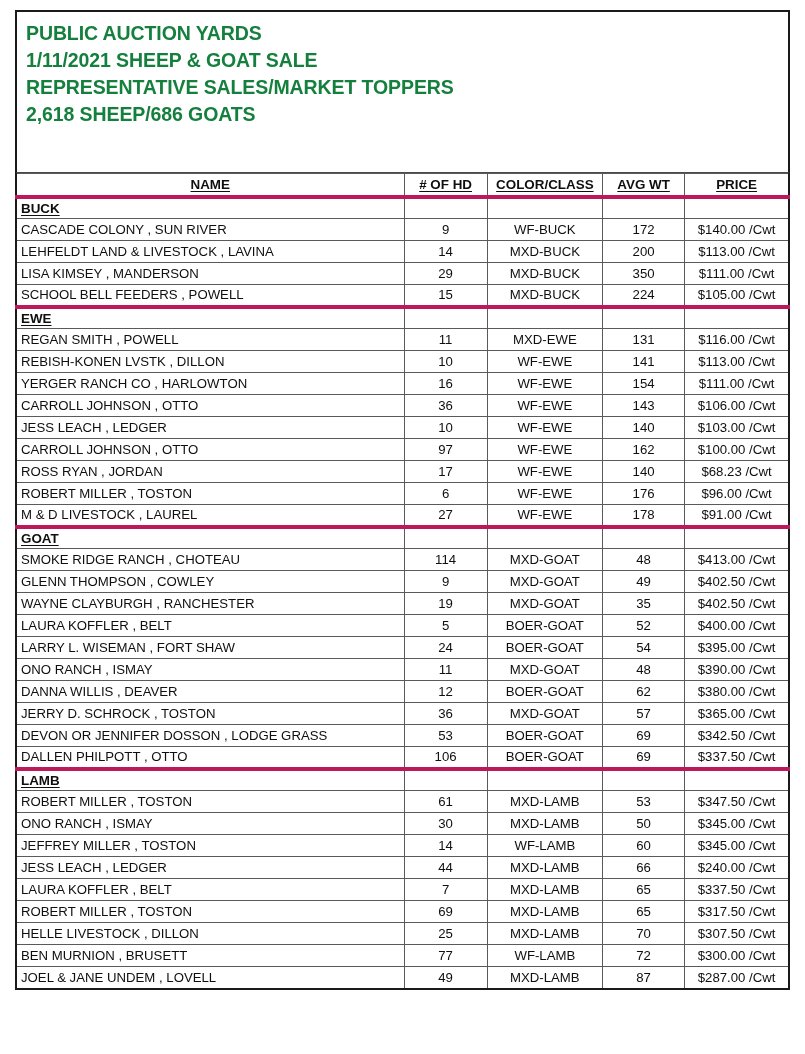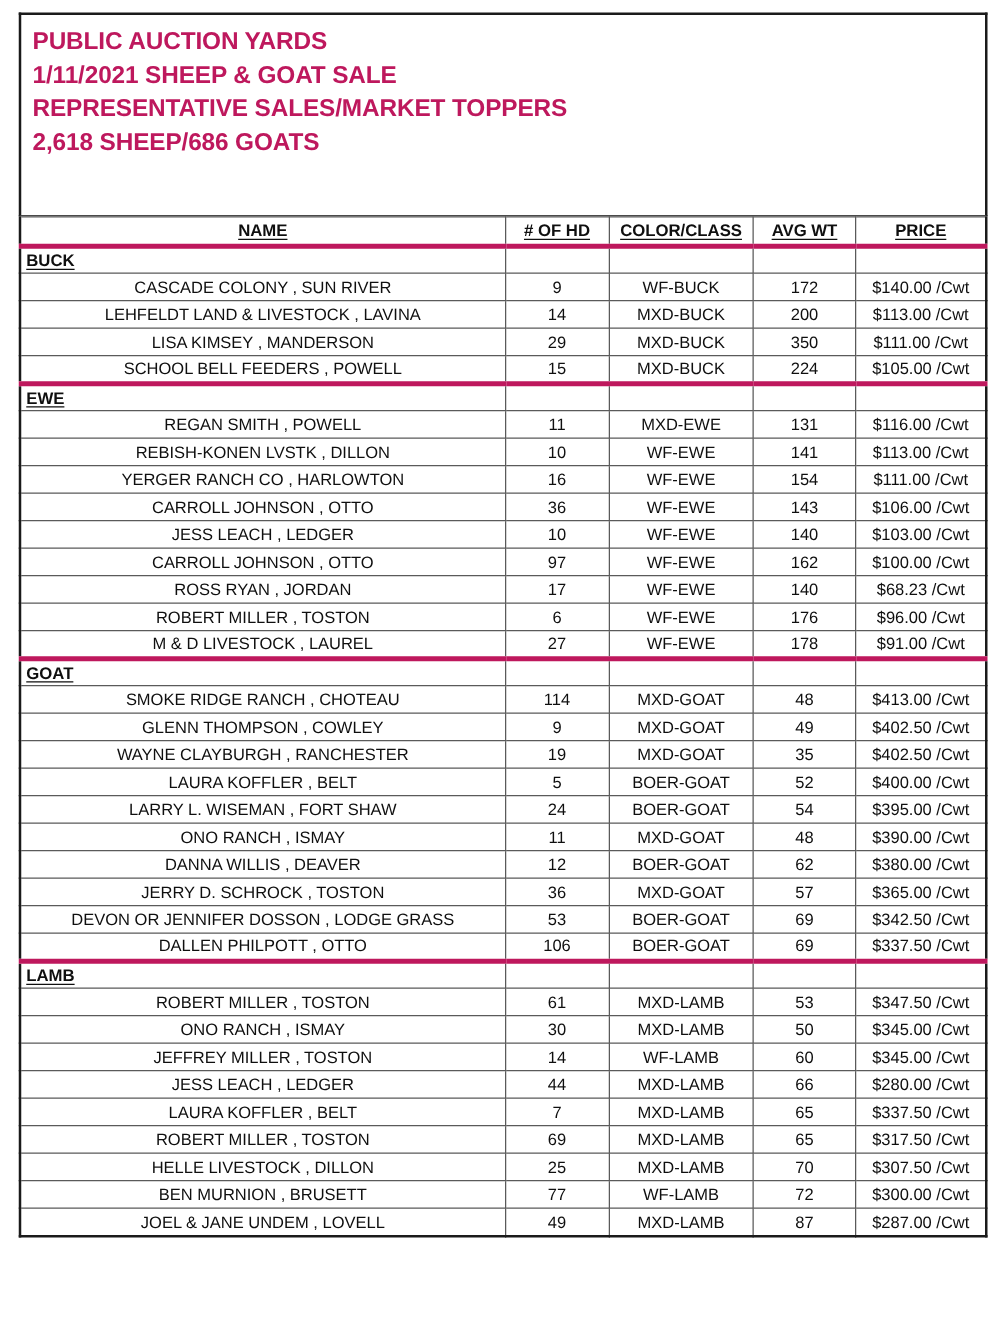--- a/index.html
+++ b/index.html
@@ -27,21 +27,21 @@
   .title-block {
     border: 2px solid #1a1a1a;
     border-bottom: 1px solid #4a4a4a;
     height: 163px;
     padding: 8px 0 0 9px;
     background: #fff;
   }
   .title-line {
     font-size: 19.5px;
     font-weight: bold;
-    color: #be185d;
+    color: #15803d;
     line-height: 27px;
     letter-spacing: -0.1px;
     white-space: nowrap;
   }
 
   
   table.auction {
     border-collapse: collapse;
     table-layout: fixed;
     width: 775px;
@@ -87,21 +87,21 @@
     font-weight: bold;
     text-align: left;
     font-size: 13.4px;
   }
   tr.section-row td.sec-label span.secname {
     text-decoration: underline;
     text-underline-offset: 2px;
   }
 
   
-  td.name  { text-align: center; }
+  td.name  { text-align: left; }
   td.hd    { text-align: center; }
   td.class { text-align: center; }
   td.wt    { text-align: center; }
   td.price { text-align: center; }
 
   
   tr.section-row td { border-top: 4px solid #be185d; }
 </style>
 </head>
 <body>
@@ -342,21 +342,21 @@
             <td class="hd">14</td>
             <td class="class">WF-LAMB</td>
             <td class="wt">60</td>
             <td class="price">$345.00 /Cwt</td>
           </tr>
           <tr>
             <td class="name">JESS LEACH , LEDGER</td>
             <td class="hd">44</td>
             <td class="class">MXD-LAMB</td>
             <td class="wt">66</td>
-            <td class="price">$280.00 /Cwt</td>
+            <td class="price">$240.00 /Cwt</td>
           </tr>
           <tr>
             <td class="name">LAURA KOFFLER , BELT</td>
             <td class="hd">7</td>
             <td class="class">MXD-LAMB</td>
             <td class="wt">65</td>
             <td class="price">$337.50 /Cwt</td>
           </tr>
           <tr>
             <td class="name">ROBERT MILLER , TOSTON</td>

